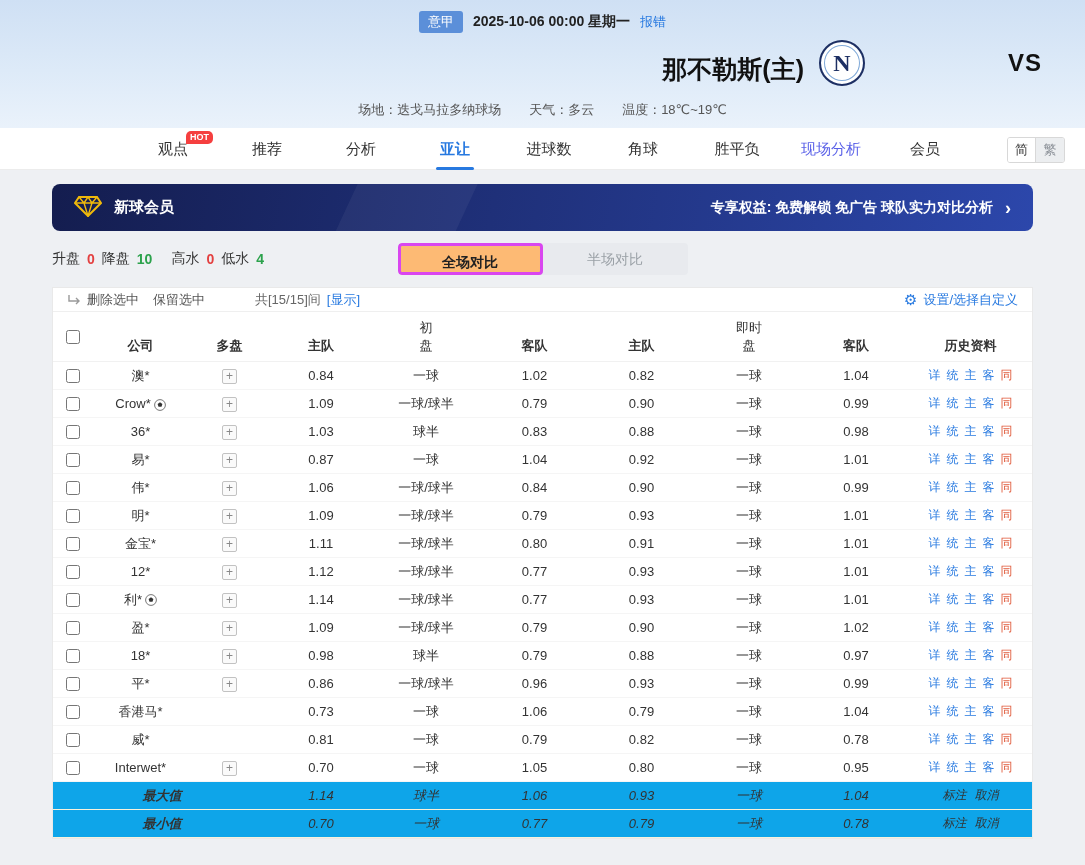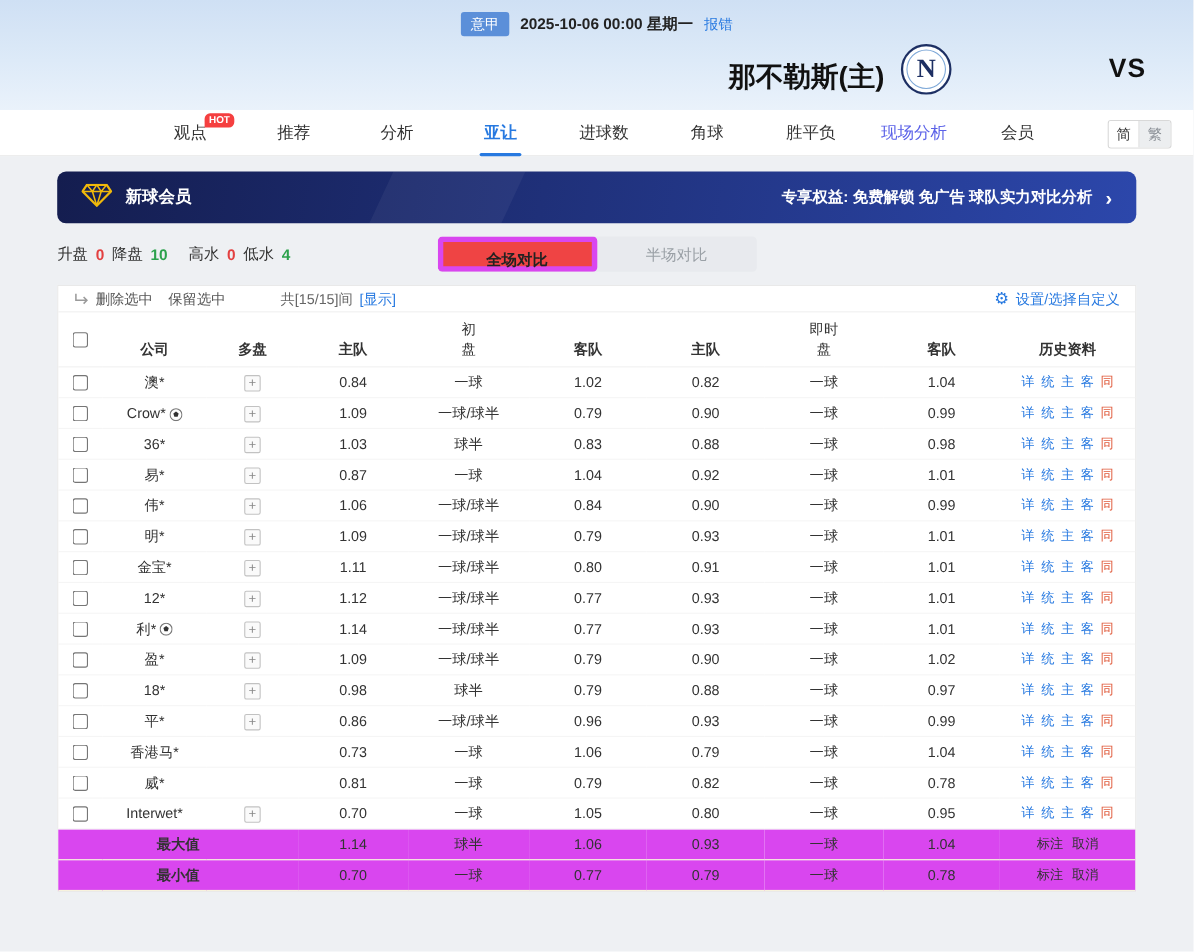--- a/index.html
+++ b/index.html
@@ -5,21 +5,21 @@
   * { box-sizing: border-box; margin: 0; padding: 0; }
   html,body { width:1085px; height:865px; }
   body {
     font-family: "Liberation Sans", "DejaVu Sans", sans-serif;
     background:#eef0f3;
     overflow:hidden;
     color:#333;
   }
   
   .match-header{
-    height:100px;
+    height:128px;
     background:linear-gradient(180deg,#cfe0f4 0%,#ddeaf8 55%,#eaf2fb 100%);
     padding-top:11px;
   }
   .mh-top{ display:flex; justify-content:center; align-items:center; gap:10px; }
   .league-badge{ background:#5b8fd9; color:#fff; font-size:13px; padding:2px 9px; border-radius:3px; }
   .match-date{ font-size:14px; font-weight:bold; color:#222; }
   .report-link{ font-size:13px; color:#2779e0; cursor:pointer; }
   .mh-teams{ display:flex; align-items:center; margin-top:7px; }
   .team{ display:flex; align-items:center; gap:15px; flex:1; }
   .team-home{ justify-content:flex-end; padding-right:100px;align-items:flex-end; }
@@ -63,21 +63,21 @@
   .promo-arrow{ font-size:18px; line-height:1; }
   
   .filter-row{ margin:12px 52px 0; height:32px; position:relative; display:flex; align-items:center; }
   .filter-stats{ display:flex; align-items:center; gap:7px; font-size:14px; color:#333; }
   .stat-gap{ margin-left:12px; }
   .stat-val{ font-weight:bold; }
   .stat-red{ color:#e34040; }
   .stat-green{ color:#2ca24c; }
   .segmented{ position:absolute; left:50%; transform:translateX(-50%); display:flex; border-radius:4px; overflow:hidden; background:#e8eaee; }
   .seg-btn{ width:145px; height:32px; line-height:32px; text-align:center; font-size:14px; color:#9aa0a6; cursor:pointer; }
-  .seg-btn.seg-active{ background:#ef4444; color:#222; font-weight:bold; border:5px solid #d946ef; border-radius:4px; }
+  .seg-btn.seg-active{ background:#fdba74; color:#222; font-weight:bold; border:3px solid #d946ef; border-radius:4px; }
   
   .card{ margin:12px 52px 0; background:#fff; border:1px solid #e9e9e9; }
   .toolbar{ height:24px; display:flex; align-items:center; padding:0 14px; border-bottom:1px solid #efefef; font-size:13px; color:#666; }
   .tb-icon{ display:inline-flex; margin-right:6px; }
   .tb-link{ cursor:pointer; margin-right:14px; color:#555; }
   .tb-count{ margin-left:36px; color:#666; }
   .tb-show{ margin-left:6px; color:#2779e0; cursor:pointer; }
   .tb-right{ margin-left:auto; display:flex; align-items:center; gap:6px; }
   .gear{ color:#2779e0; font-size:15px; line-height:1; }
   .tb-settings{ color:#2779e0; cursor:pointer; }
@@ -95,21 +95,21 @@
   input[type=checkbox]{ width:14px; height:14px; accent-color:#2779e0; vertical-align:middle; cursor:pointer; }
   .co-name{ cursor:pointer; }
   .co-badge{ display:inline-flex; margin-left:3px; vertical-align:middle; }
   .plus-btn{
     display:inline-block; width:15px; height:15px; line-height:13px;
     border:1px solid #c2c2c2; border-radius:2px; background:#fafafa;
     color:#888; font-size:12px; cursor:pointer;
   }
   .hlink{ font-size:12px; color:#2779e0; margin:0 3px; cursor:pointer; }
   .hlink-red{ color:#e05b3c; }
-  .foot-row{ background:#d946ef; }
+  .foot-row{ background:#0ea5e9;font-style:italic; }
   .foot-row td{ border-bottom:1px solid #f7f2dd; }
   .foot-label{ font-weight:bold; color:#222; }
   .flink{ font-size:12px; color:#333; margin:0 4px; cursor:pointer; }
 </style>
 </head>
 <body>
 
 <div class="page">
 
   <header class="match-header">

